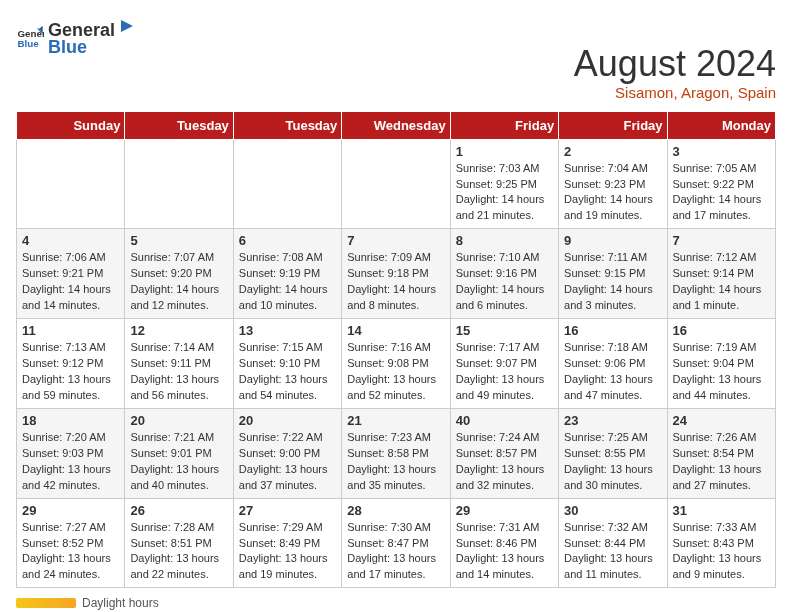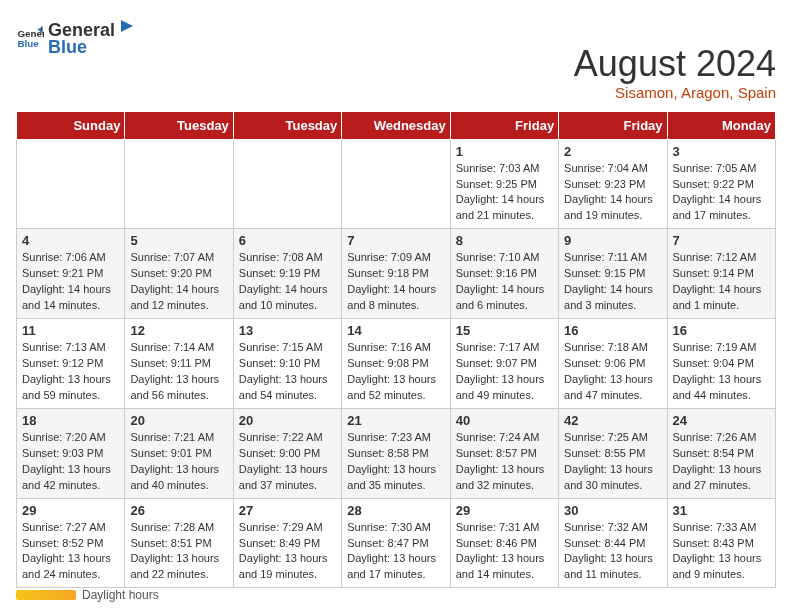--- a/index.html
+++ b/index.html
@@ -84,20 +84,21 @@
     }
     .day-info {
       color: #333;
       line-height: 1.45;
       font-size: 11px;
     }
     .empty-cell {
       background: #fff !important;
     }
     .footer-note {
+      margin-top: 8px;
       font-size: 12px;
       color: #555;
       display: flex;
       align-items: center;
       gap: 6px;
     }
     .daylight-bar {
       display: inline-block;
       width: 60px;
       height: 10px;
@@ -239,21 +240,21 @@
         </td>
         <td>
           <span class="day-number">21</span>
           <div class="day-info">Sunrise: 7:23 AM<br>Sunset: 8:58 PM<br>Daylight: 13 hours and 35 minutes.</div>
         </td>
         <td>
           <span class="day-number">40</span>
           <div class="day-info">Sunrise: 7:24 AM<br>Sunset: 8:57 PM<br>Daylight: 13 hours and 32 minutes.</div>
         </td>
         <td>
-          <span class="day-number">42</span>
+          <span class="day-number">23</span>
           <div class="day-info">Sunrise: 7:25 AM<br>Sunset: 8:55 PM<br>Daylight: 13 hours and 30 minutes.</div>
         </td>
         <td>
           <span class="day-number">24</span>
           <div class="day-info">Sunrise: 7:26 AM<br>Sunset: 8:54 PM<br>Daylight: 13 hours and 27 minutes.</div>
         </td>
       </tr>
       <tr>
         <td>
           <span class="day-number">29</span>

